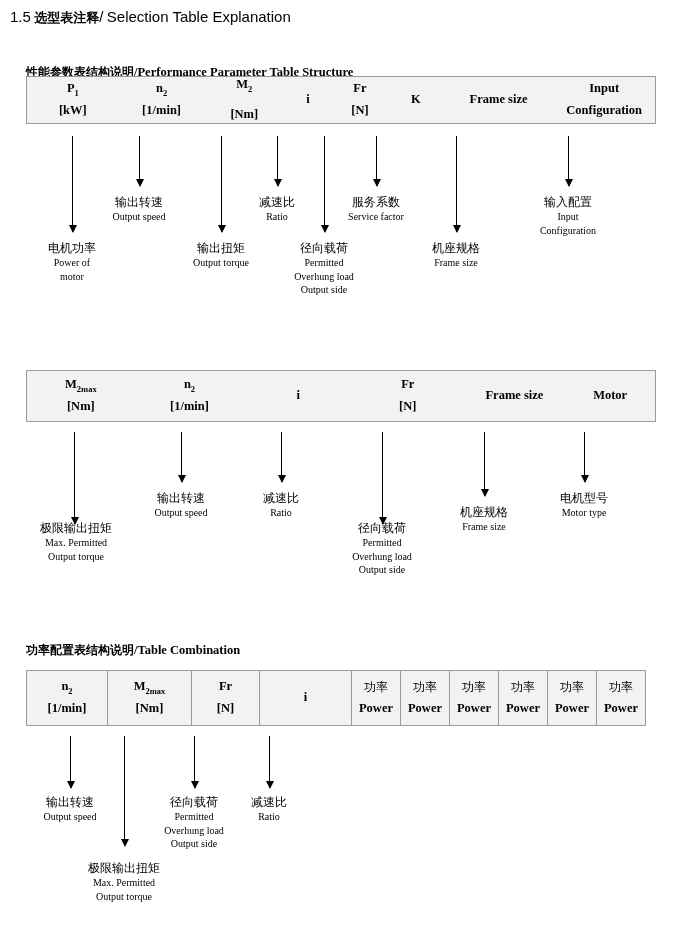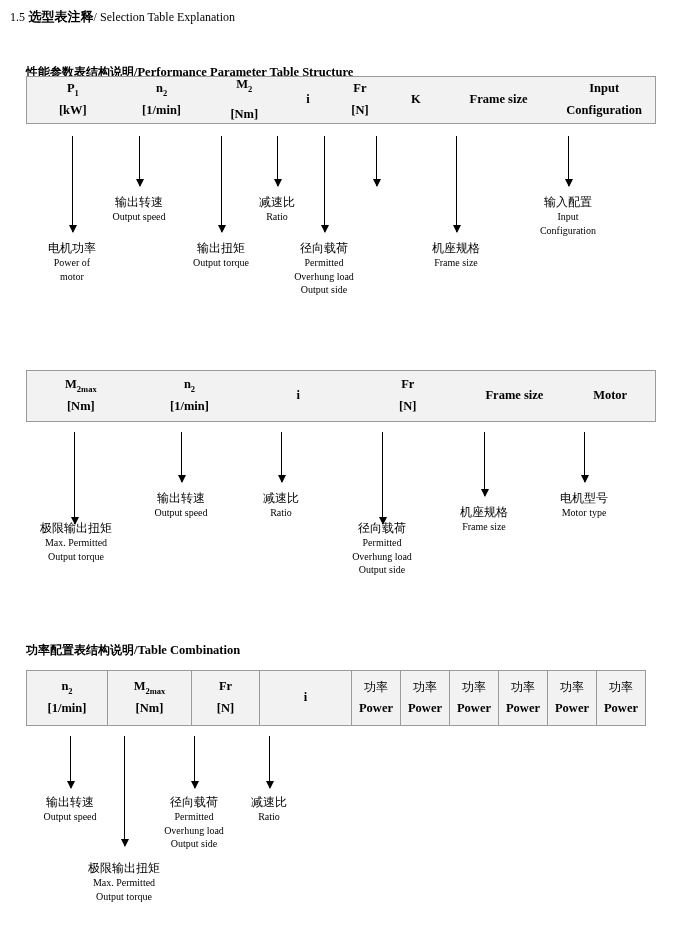--- a/index.html
+++ b/index.html
@@ -24,23 +24,23 @@
     position: absolute;
     font-size: 13.5px;
     white-space: nowrap;
   }
   .sec-title .cn {
     font-family: "DejaVu Sans", sans-serif;
     font-weight: bold;
     font-size: 13px;
   }
   .sec-title .en {
-    font-family: Liberation Serif, serif;
+    font-family: Liberation Sans, sans-serif;
     font-weight: normal;
-    font-size: 12px;
+    font-size: 15px;
   }
   .sub-title {
     position: absolute;
     font-size: 12.5px;
     white-space: nowrap;
     margin-top: 20px;
   }
   .sub-title .cn {
     font-family: "DejaVu Sans", sans-serif;
     font-weight: bold;
@@ -200,20 +200,24 @@
   <div class="callout" style="left:237px; top:194px; width:80px;">
     <div class="cn">减速比</div>
     <div class="en">Ratio</div>
   </div>
   <div class="callout" style="left:264px; top:240px; width:120px;">
     <div class="cn">径向载荷</div>
     <div class="en">Permitted</div>
     <div class="en">Overhung load</div>
     <div class="en">Output side</div>
   </div>
+  <div class="callout" style="left:316px; top:194px; width:120px;">
+    <div class="cn">服务系数</div>
+    <div class="en">Service factor</div>
+  </div>
   <div class="callout" style="left:406px; top:240px; width:100px;">
     <div class="cn">机座规格</div>
     <div class="en">Frame size</div>
   </div>
   <div class="callout" style="left:518px; top:194px; width:100px;">
     <div class="cn">输入配置</div>
     <div class="en">Input</div>
     <div class="en">Configuration</div>
   </div>
 

